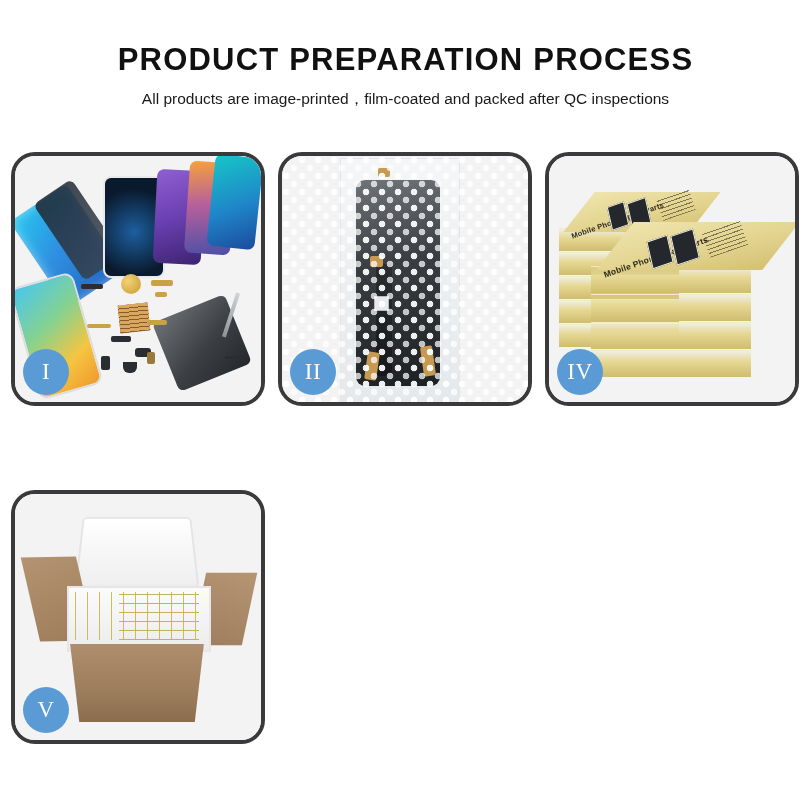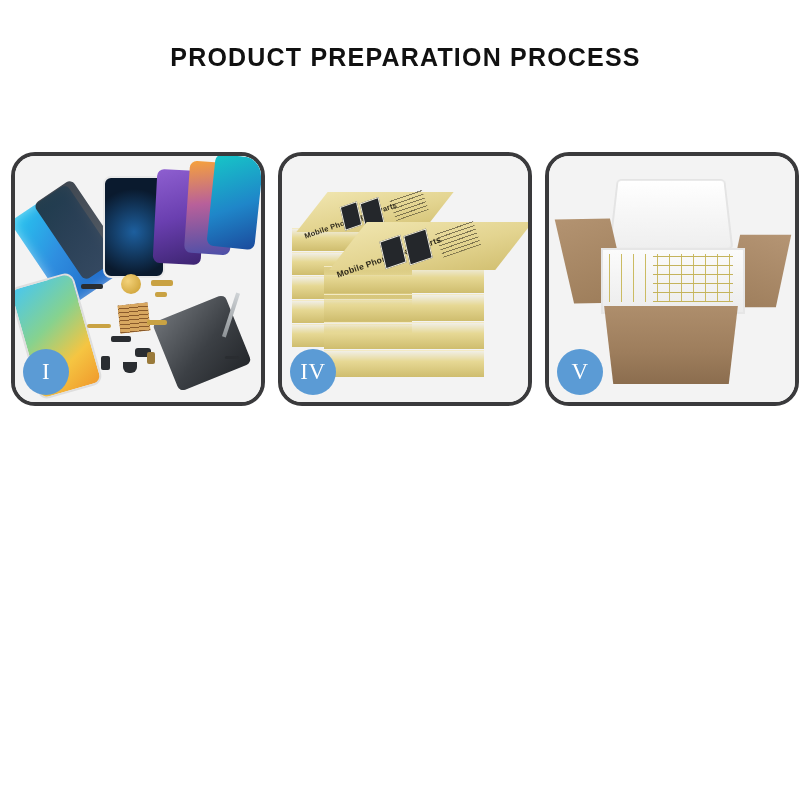--- a/index.html
+++ b/index.html
@@ -15,21 +15,21 @@
     position: relative;
   }
 
   
   .header {
     text-align: center;
     padding-top: 44px;
   }
   .title {
     font-family: "Liberation Sans", sans-serif;
-    font-size: 25px;
+    font-size: 31px;
     font-weight: 700;
     letter-spacing: 1.2px;
     color: #111111;
     line-height: 1.05;
     margin: 0;
     white-space: nowrap;
   }
   .subtitle {
     font-family: "Liberation Sans", sans-serif;
     font-size: 15.5px;
@@ -370,20 +370,21 @@
   .p6 .tape-sq {
     position: absolute;
     background: rgba(134,108,76,.75);
   }
 </style>
 </head>
 <body>
 
 <div class="header">
   <h1 class="title">PRODUCT PREPARATION PROCESS</h1>
+  <p class="subtitle">All products are image-printed，film-coated and packed after QC inspections</p>
 </div>
 
 <div class="grid">
 
   <div class="panel p1">
     <div class="stage">
       <div class="scr blue-film"></div>
       <div class="scr blue-film2"></div>
       <div class="scr ph-dark"></div>
       <div class="scr ph-purple"></div>
@@ -402,20 +403,34 @@
       <div class="flex" style="left:136px;top:124px;width:22px;height:6px;"></div>
       <div class="flex" style="left:140px;top:136px;width:12px;height:5px;"></div>
       <div class="flex" style="left:132px;top:164px;width:20px;height:5px;"></div>
       <div class="flex" style="left:72px;top:168px;width:24px;height:4px;"></div>
       <div class="dot" style="left:132px;top:196px;width:8px;height:12px;background:#9a7a3a;"></div>
       <div class="dot" style="left:210px;top:200px;width:14px;height:3px;"></div>
     </div>
     <div class="badge">I</div>
   </div>
 
+  <div class="panel p2">
+    <div class="stage">
+      <div class="bag"></div>
+      <div class="lcd"></div>
+      <div class="flexcable"></div>
+      <div class="conn" style="left:92px;top:140px;"></div>
+      <div class="tape" style="left:96px;top:12px;width:12px;height:9px;"></div>
+      <div class="tape" style="left:88px;top:100px;width:13px;height:11px;"></div>
+      <div class="tape" style="left:84px;top:196px;width:12px;height:28px;transform:rotate(8deg);"></div>
+      <div class="tape" style="left:140px;top:190px;width:12px;height:30px;transform:rotate(-8deg);"></div>
+      <div class="bubbles"></div>
+    </div>
+    <div class="badge">II</div>
+  </div>
 
 
   <div class="panel p4">
     <div class="stage">
       <div class="stackwrap">
 
         <div class="bx" style="left:6px;top:54px;width:120px;height:22px;"></div>
         <div class="bx" style="left:6px;top:78px;width:120px;height:22px;"></div>
         <div class="bx" style="left:6px;top:102px;width:120px;height:22px;"></div>
         <div class="bx" style="left:6px;top:126px;width:120px;height:22px;"></div>

